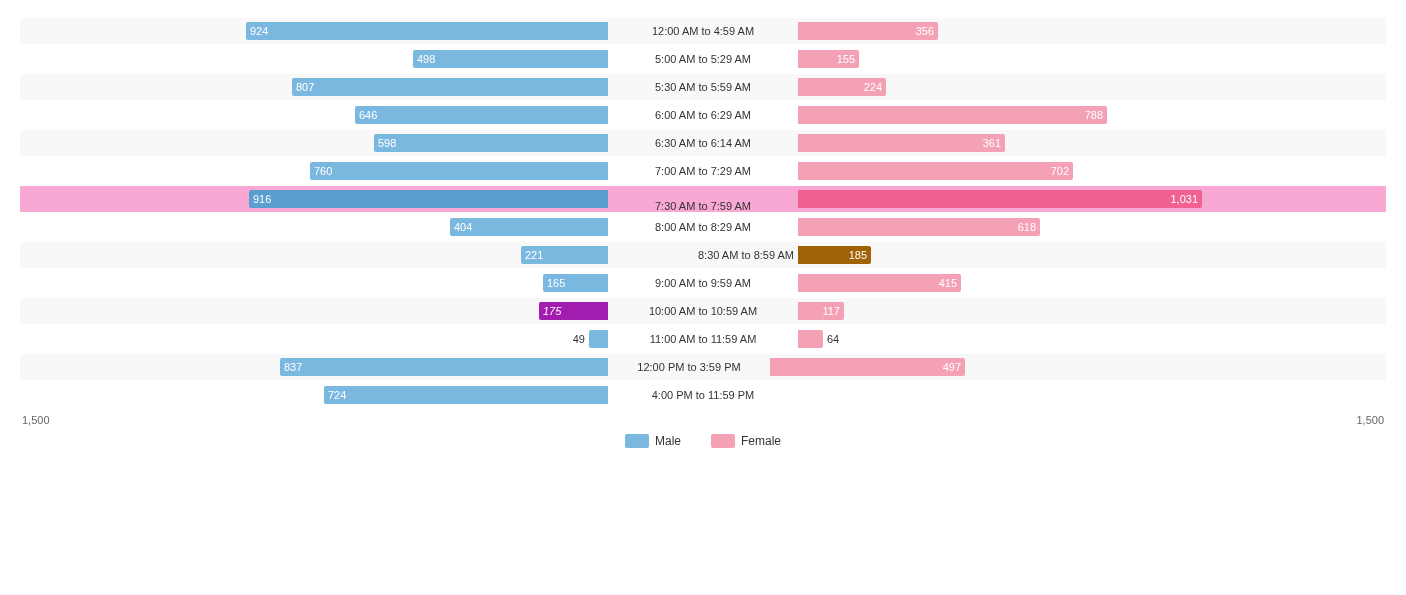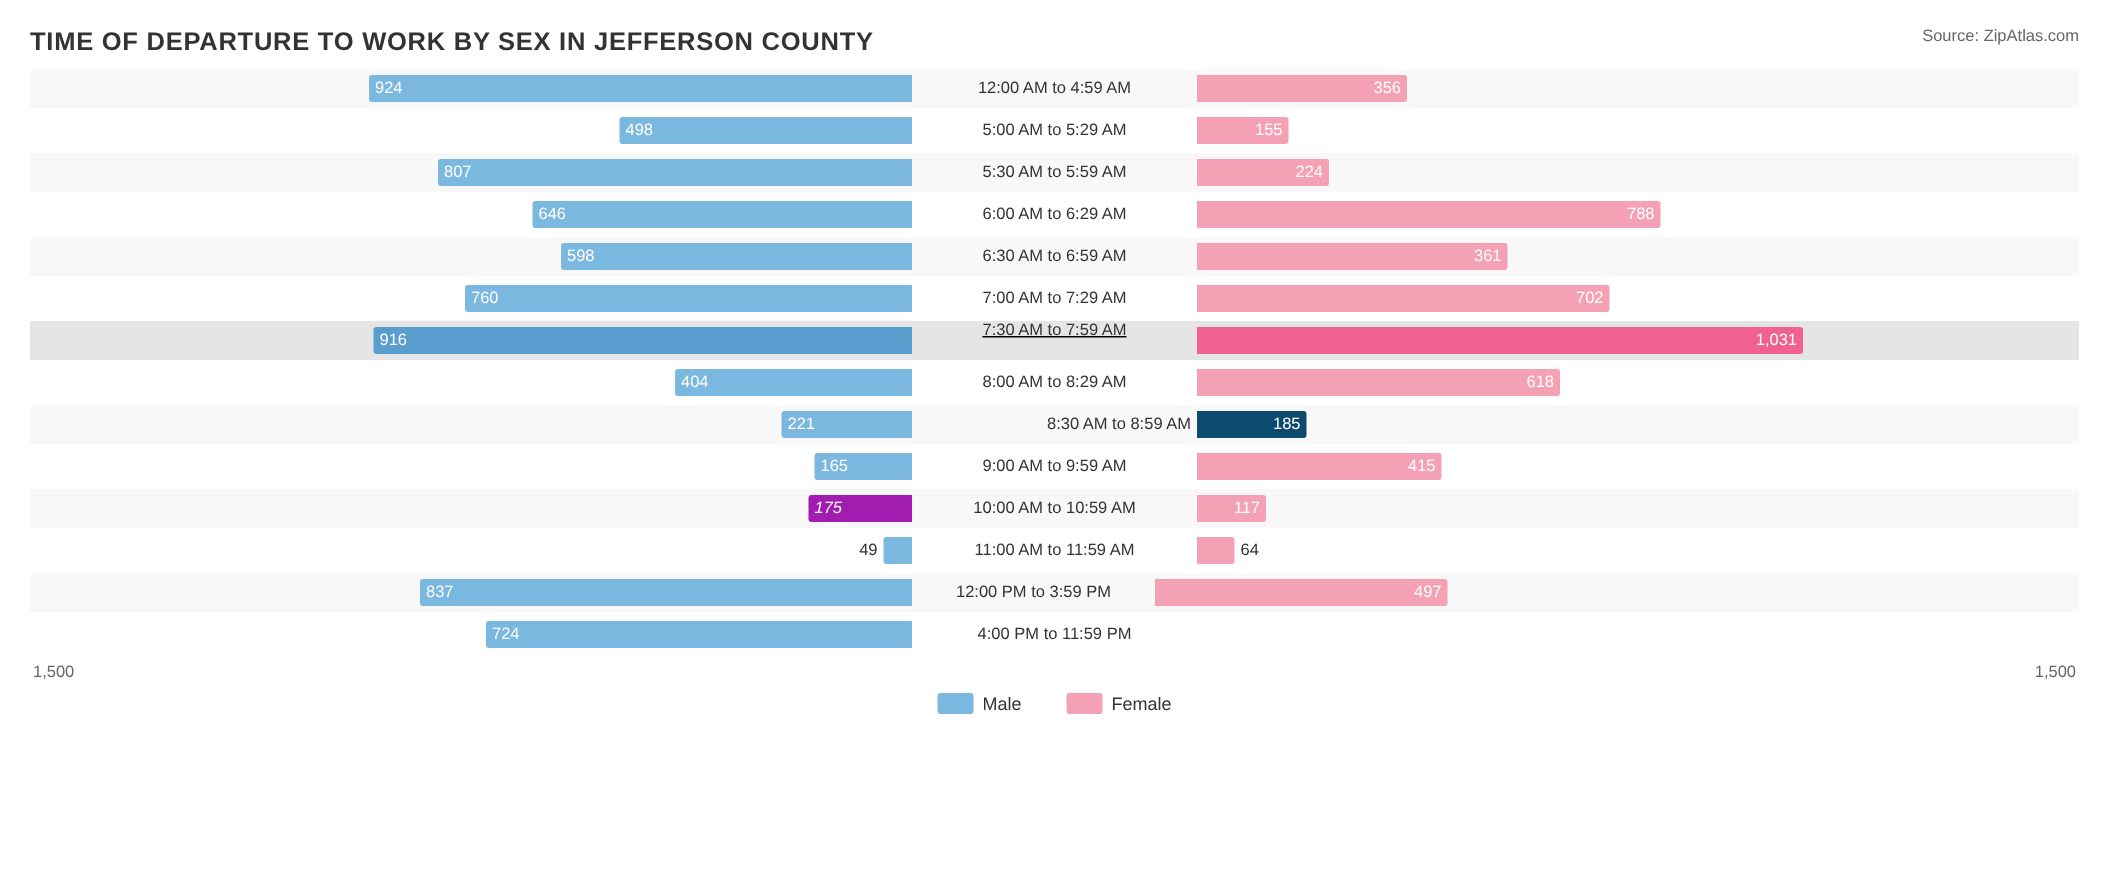--- a/index.html
+++ b/index.html
@@ -60,24 +60,20 @@
     .chart-body {
       display: flex;
       flex-direction: column;
       position: relative;
     }
   </style>
 </head>
 <body>
 
 <div class="chart-container">
-  <div style="display:flex; justify-content:space-between; align-items:flex-start;">
-    <div class="chart-title">TIME OF DEPARTURE TO WORK BY SEX IN JEFFERSON COUNTY</div>
-    <div class="source-text">Source: ZipAtlas.com</div>
-  </div>
 
   <div class="chart-body" id="chart-body">
 
   <div style="display: flex; align-items: center; width: 100%; height: 26px; background: rgb(248, 248, 248); margin-bottom: 2px; position: relative;">
         <div style="display: flex; align-items: center; justify-content: flex-end; width: 588px; height: 100%; position: relative; flex-shrink: 0;">
           <div style="height: 18px; background: rgb(122, 184, 224); width: 362px; border-radius: 2px 0px 0px 2px; position: absolute; right: 0px; display: flex; align-items: center;">
             <span style="font-size: 11px; color: rgb(255, 255, 255); white-space: nowrap; position: absolute; left: 4px;">924</span>
           </div>
         </div>
         <div style="width: 190px; text-align: center; font-size: 11px; color: rgb(51, 51, 51); flex-shrink: 0; padding: 0px 4px;">12:00 AM to 4:59 AM</div>
@@ -125,41 +121,41 @@
             <span style="font-size: 11px; white-space: nowrap; position: absolute; right: 4px; color: rgb(255, 255, 255);">788</span>
           </div>
         </div>
       </div>
       <div style="display: flex; align-items: center; width: 100%; height: 26px; background: rgb(248, 248, 248); margin-bottom: 2px; position: relative;">
         <div style="display: flex; align-items: center; justify-content: flex-end; width: 588px; height: 100%; position: relative; flex-shrink: 0;">
           <div style="height: 18px; background: rgb(122, 184, 224); width: 234px; border-radius: 2px 0px 0px 2px; position: absolute; right: 0px; display: flex; align-items: center;">
             <span style="font-size: 11px; color: rgb(255, 255, 255); white-space: nowrap; position: absolute; left: 4px;">598</span>
           </div>
         </div>
-        <div style="width: 190px; text-align: center; font-size: 11px; color: rgb(51, 51, 51); flex-shrink: 0; padding: 0px 4px;">6:30 AM to 6:59 AM</div>
+        <div style="width: 190px; text-align: center; font-size: 11px; color: rgb(51, 51, 51); flex-shrink: 0; padding: 0px 4px;">6:30 AM to 6:14 AM</div>
         <div style="display: flex; align-items: center; justify-content: flex-start; width: 588px; height: 100%; position: relative; flex-shrink: 0;">
           <div style="height: 18px; background: rgb(244, 160, 181); width: 207px; border-radius: 0px 2px 2px 0px; position: absolute; left: 0px; display: flex; align-items: center; justify-content: flex-end;">
             <span style="font-size: 11px; white-space: nowrap; position: absolute; right: 4px; color: rgb(255, 255, 255);">361</span>
           </div>
         </div>
       </div>
       <div style="display: flex; align-items: center; width: 100%; height: 26px; background: rgb(255, 255, 255); margin-bottom: 2px; position: relative;">
         <div style="display: flex; align-items: center; justify-content: flex-end; width: 588px; height: 100%; position: relative; flex-shrink: 0;">
           <div style="height: 18px; background: rgb(122, 184, 224); width: 298px; border-radius: 2px 0px 0px 2px; position: absolute; right: 0px; display: flex; align-items: center;">
             <span style="font-size: 11px; color: rgb(255, 255, 255); white-space: nowrap; position: absolute; left: 4px;">760</span>
           </div>
         </div>
         <div style="width: 190px; text-align: center; font-size: 11px; color: rgb(51, 51, 51); flex-shrink: 0; padding: 0px 4px;">7:00 AM to 7:29 AM</div>
         <div style="display: flex; align-items: center; justify-content: flex-start; width: 588px; height: 100%; position: relative; flex-shrink: 0;">
           <div style="height: 18px; background: rgb(244, 160, 181); width: 275px; border-radius: 0px 2px 2px 0px; position: absolute; left: 0px; display: flex; align-items: center; justify-content: flex-end;">
             <span style="font-size: 11px; white-space: nowrap; position: absolute; right: 4px; color: rgb(255, 255, 255);">702</span>
           </div>
         </div>
       </div>
-      <div style="display: flex; align-items: flex-start; width: 100%; height: 26px; background: #e5e5e5; margin-bottom: 2px; position: relative; text-decoration: underline;">
+      <div style="display: flex; align-items: flex-end; width: 100%; height: 26px; background: #f9a8d4; margin-bottom: 2px; position: relative;">
         <div style="display: flex; align-items: center; justify-content: flex-end; width: 588px; height: 100%; position: relative; flex-shrink: 0;">
           <div style="height: 18px; background: rgb(90, 158, 207); width: 359px; border-radius: 2px 0px 0px 2px; position: absolute; right: 0px; display: flex; align-items: center;">
             <span style="font-size: 11px; color: rgb(255, 255, 255); white-space: nowrap; position: absolute; left: 4px;">916</span>
           </div>
         </div>
         <div style="width: 190px; text-align: center; font-size: 11px; color: rgb(51, 51, 51); flex-shrink: 0; padding: 0px 4px;">7:30 AM to 7:59 AM</div>
         <div style="display: flex; align-items: center; justify-content: flex-start; width: 588px; height: 100%; position: relative; flex-shrink: 0;">
           <div style="height: 18px; background: rgb(240, 96, 144); width: 404px; border-radius: 0px 2px 2px 0px; position: absolute; left: 0px; display: flex; align-items: center; justify-content: flex-end;">
             <span style="font-size: 11px; white-space: nowrap; position: absolute; right: 4px; color: rgb(255, 255, 255);">1,031</span>
           </div>
@@ -179,21 +175,21 @@
         </div>
       </div>
       <div style="display: flex; align-items: center; width: 100%; height: 26px; background: rgb(248, 248, 248); margin-bottom: 2px; position: relative;">
         <div style="display: flex; align-items: center; justify-content: flex-end; width: 588px; height: 100%; position: relative; flex-shrink: 0;">
           <div style="height: 18px; background: rgb(122, 184, 224); width: 87px; border-radius: 2px 0px 0px 2px; position: absolute; right: 0px; display: flex; align-items: center;">
             <span style="font-size: 11px; color: rgb(255, 255, 255); white-space: nowrap; position: absolute; left: 4px;">221</span>
           </div>
         </div>
         <div style="width: 190px; text-align: right; font-size: 11px; color: rgb(51, 51, 51); flex-shrink: 0; padding: 0px 4px;">8:30 AM to 8:59 AM</div>
         <div style="display: flex; align-items: center; justify-content: flex-start; width: 588px; height: 100%; position: relative; flex-shrink: 0;">
-          <div style="height: 18px; background: #0c4a6e; width: 73px; border-radius: 0px 2px 2px 0px; position: absolute; left: 0px; display: flex; align-items: center; justify-content: flex-end;">
+          <div style="height: 18px; background: #a16207; width: 73px; border-radius: 0px 2px 2px 0px; position: absolute; left: 0px; display: flex; align-items: center; justify-content: flex-end;">
             <span style="font-size: 11px; white-space: nowrap; position: absolute; right: 4px; color: rgb(255, 255, 255);">185</span>
           </div>
         </div>
       </div>
       <div style="display: flex; align-items: center; width: 100%; height: 26px; background: rgb(255, 255, 255); margin-bottom: 2px; position: relative;">
         <div style="display: flex; align-items: center; justify-content: flex-end; width: 588px; height: 100%; position: relative; flex-shrink: 0;">
           <div style="height: 18px; background: rgb(122, 184, 224); width: 65px; border-radius: 2px 0px 0px 2px; position: absolute; right: 0px; display: flex; align-items: center;">
             <span style="font-size: 11px; color: rgb(255, 255, 255); white-space: nowrap; position: absolute; left: 4px;">165</span>
           </div>
         </div>

